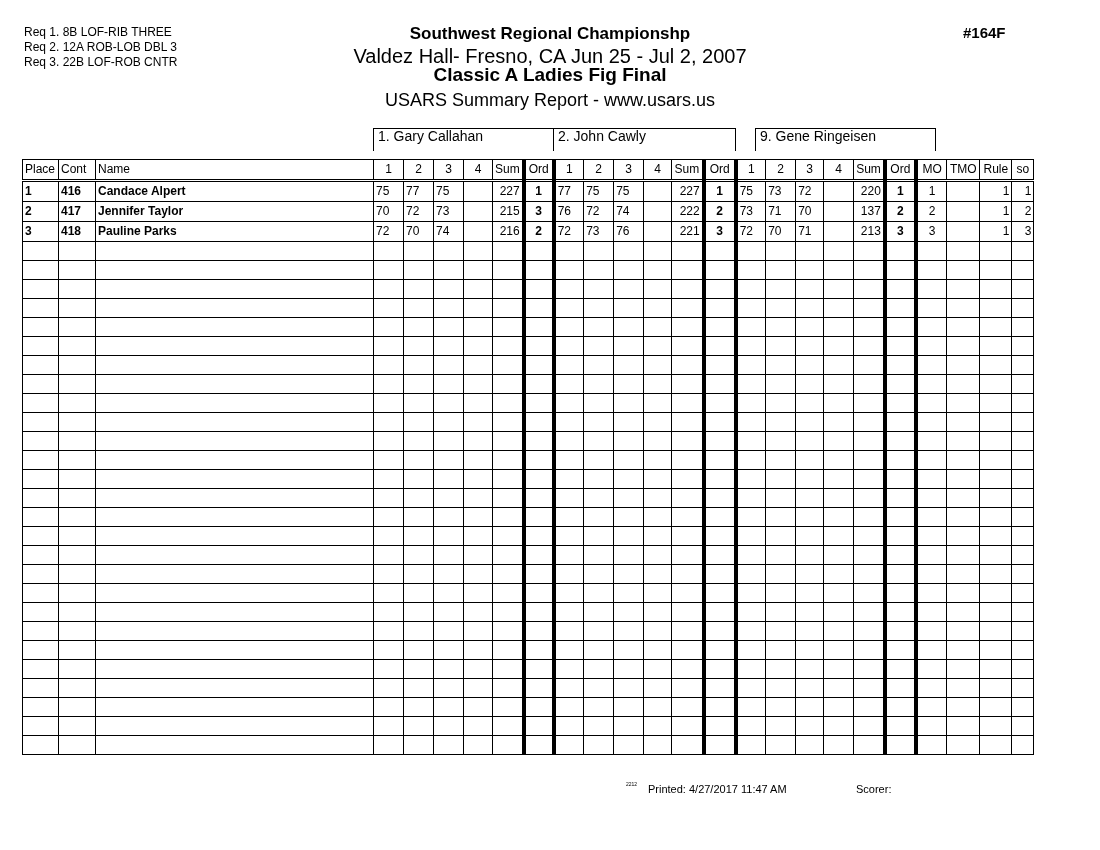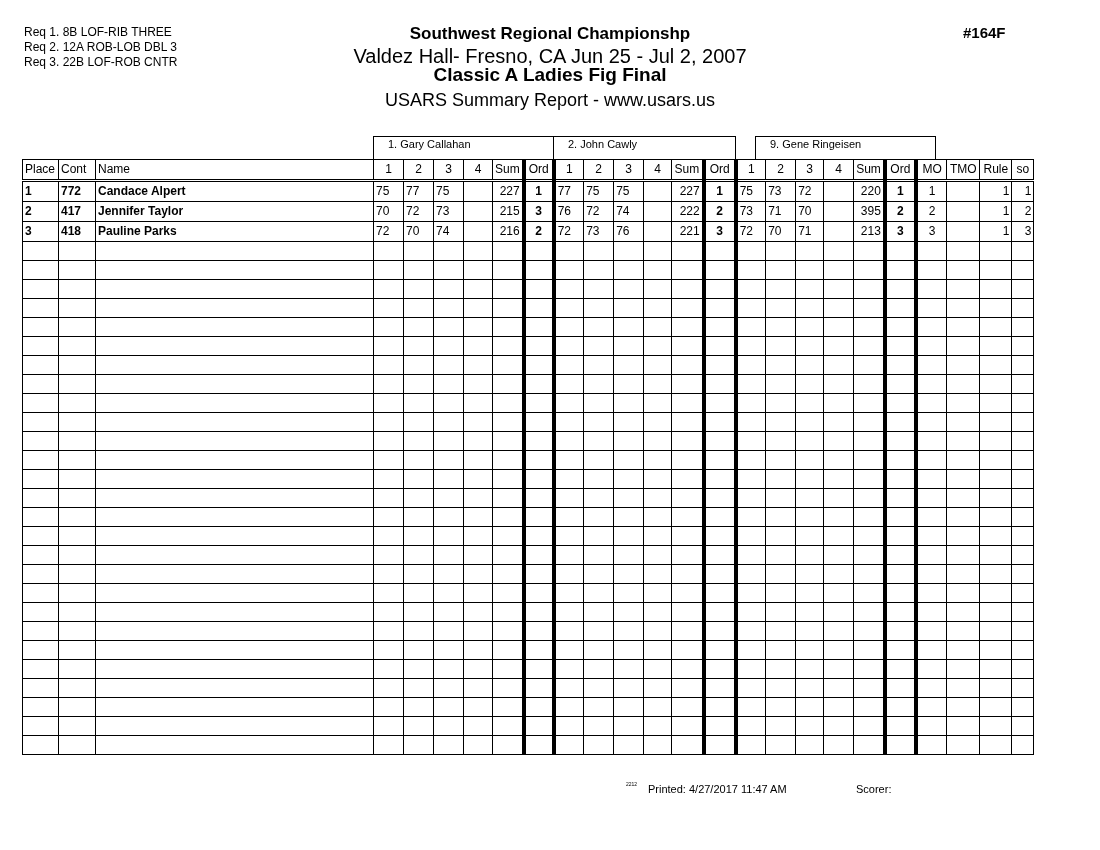--- a/index.html
+++ b/index.html
@@ -7,22 +7,22 @@
          font-family:"Liberation Sans", sans-serif; color:#000; }
   .abs { position:absolute; }
   .req { left:24px; font-size:12px; line-height:15px; white-space:nowrap; }
   .center { left:300px; width:500px; text-align:center; white-space:nowrap; }
   .t1 { top:24px; font-size:17px; font-weight:bold; }
   .t2 { top:45px; font-size:20px; }
   .t3 { top:64px; font-size:19px; font-weight:bold; }
   .t4 { top:90px; font-size:18px; }
   .evno { left:963px; top:24px; font-size:15px; font-weight:bold; }
 
-  .judgebox { top:136px; height:23px; border:1px solid #000; border-bottom:none;
-              font-size:11px; line-height:14px; padding-left:14px; box-sizing:border-box; }
+  .judgebox { top:128px; height:23px; border:1px solid #000; border-bottom:none;
+              font-size:14px; line-height:14px; padding-left:4px; box-sizing:border-box; }
 
   table.grid { position:absolute; left:22px; top:159px; border-collapse:collapse;
                table-layout:fixed; }
   table.grid td { border:1px solid #000; padding:0 2px; height:19px; font-size:12px;
                   line-height:19px; white-space:nowrap; overflow:hidden; box-sizing:border-box; }
   table.grid tr.hdr td { border-bottom:3px double #000; height:19px; text-align:center; }
   table.grid tr.hdr td.left { text-align:left; }
   td.thickL { border-left:4px solid #000 !important; }
   td.thickR { border-right:4px solid #000 !important; }
   td.b { font-weight:bold; }
@@ -105,21 +105,21 @@
       <td>Sum</td>
       <td class="thickL thickR">Ord</td>
 
       <td>MO</td>
       <td>TMO</td>
       <td>Rule</td>
       <td>so</td>
     </tr>
   <tr>
         <td class="b l">1</td>
-        <td class="b l">772</td>
+        <td class="b l">416</td>
         <td class="b l">Candace Alpert</td>
         <td class="l">75</td>
         <td class="l">77</td>
         <td class="l">75</td>
         <td class="l"></td>
         <td class="r">227</td>
         <td class="b c thickL thickR">1</td>
         <td class="l">77</td>
         <td class="l">75</td>
         <td class="l">75</td>
@@ -150,21 +150,21 @@
         <td class="l">76</td>
         <td class="l">72</td>
         <td class="l">74</td>
         <td class="l"></td>
         <td class="r">222</td>
         <td class="b c thickL thickR">2</td>
         <td class="l">73</td>
         <td class="l">71</td>
         <td class="l">70</td>
         <td class="l"></td>
-        <td class="r">395</td>
+        <td class="r">137</td>
         <td class="b c thickL thickR">2</td>
         <td class="c">2</td>
         <td class="c"></td>
         <td class="r">1</td>
         <td class="r">2</td>
       </tr>
       <tr>
         <td class="b l">3</td>
         <td class="b l">418</td>
         <td class="b l">Pauline Parks</td>

